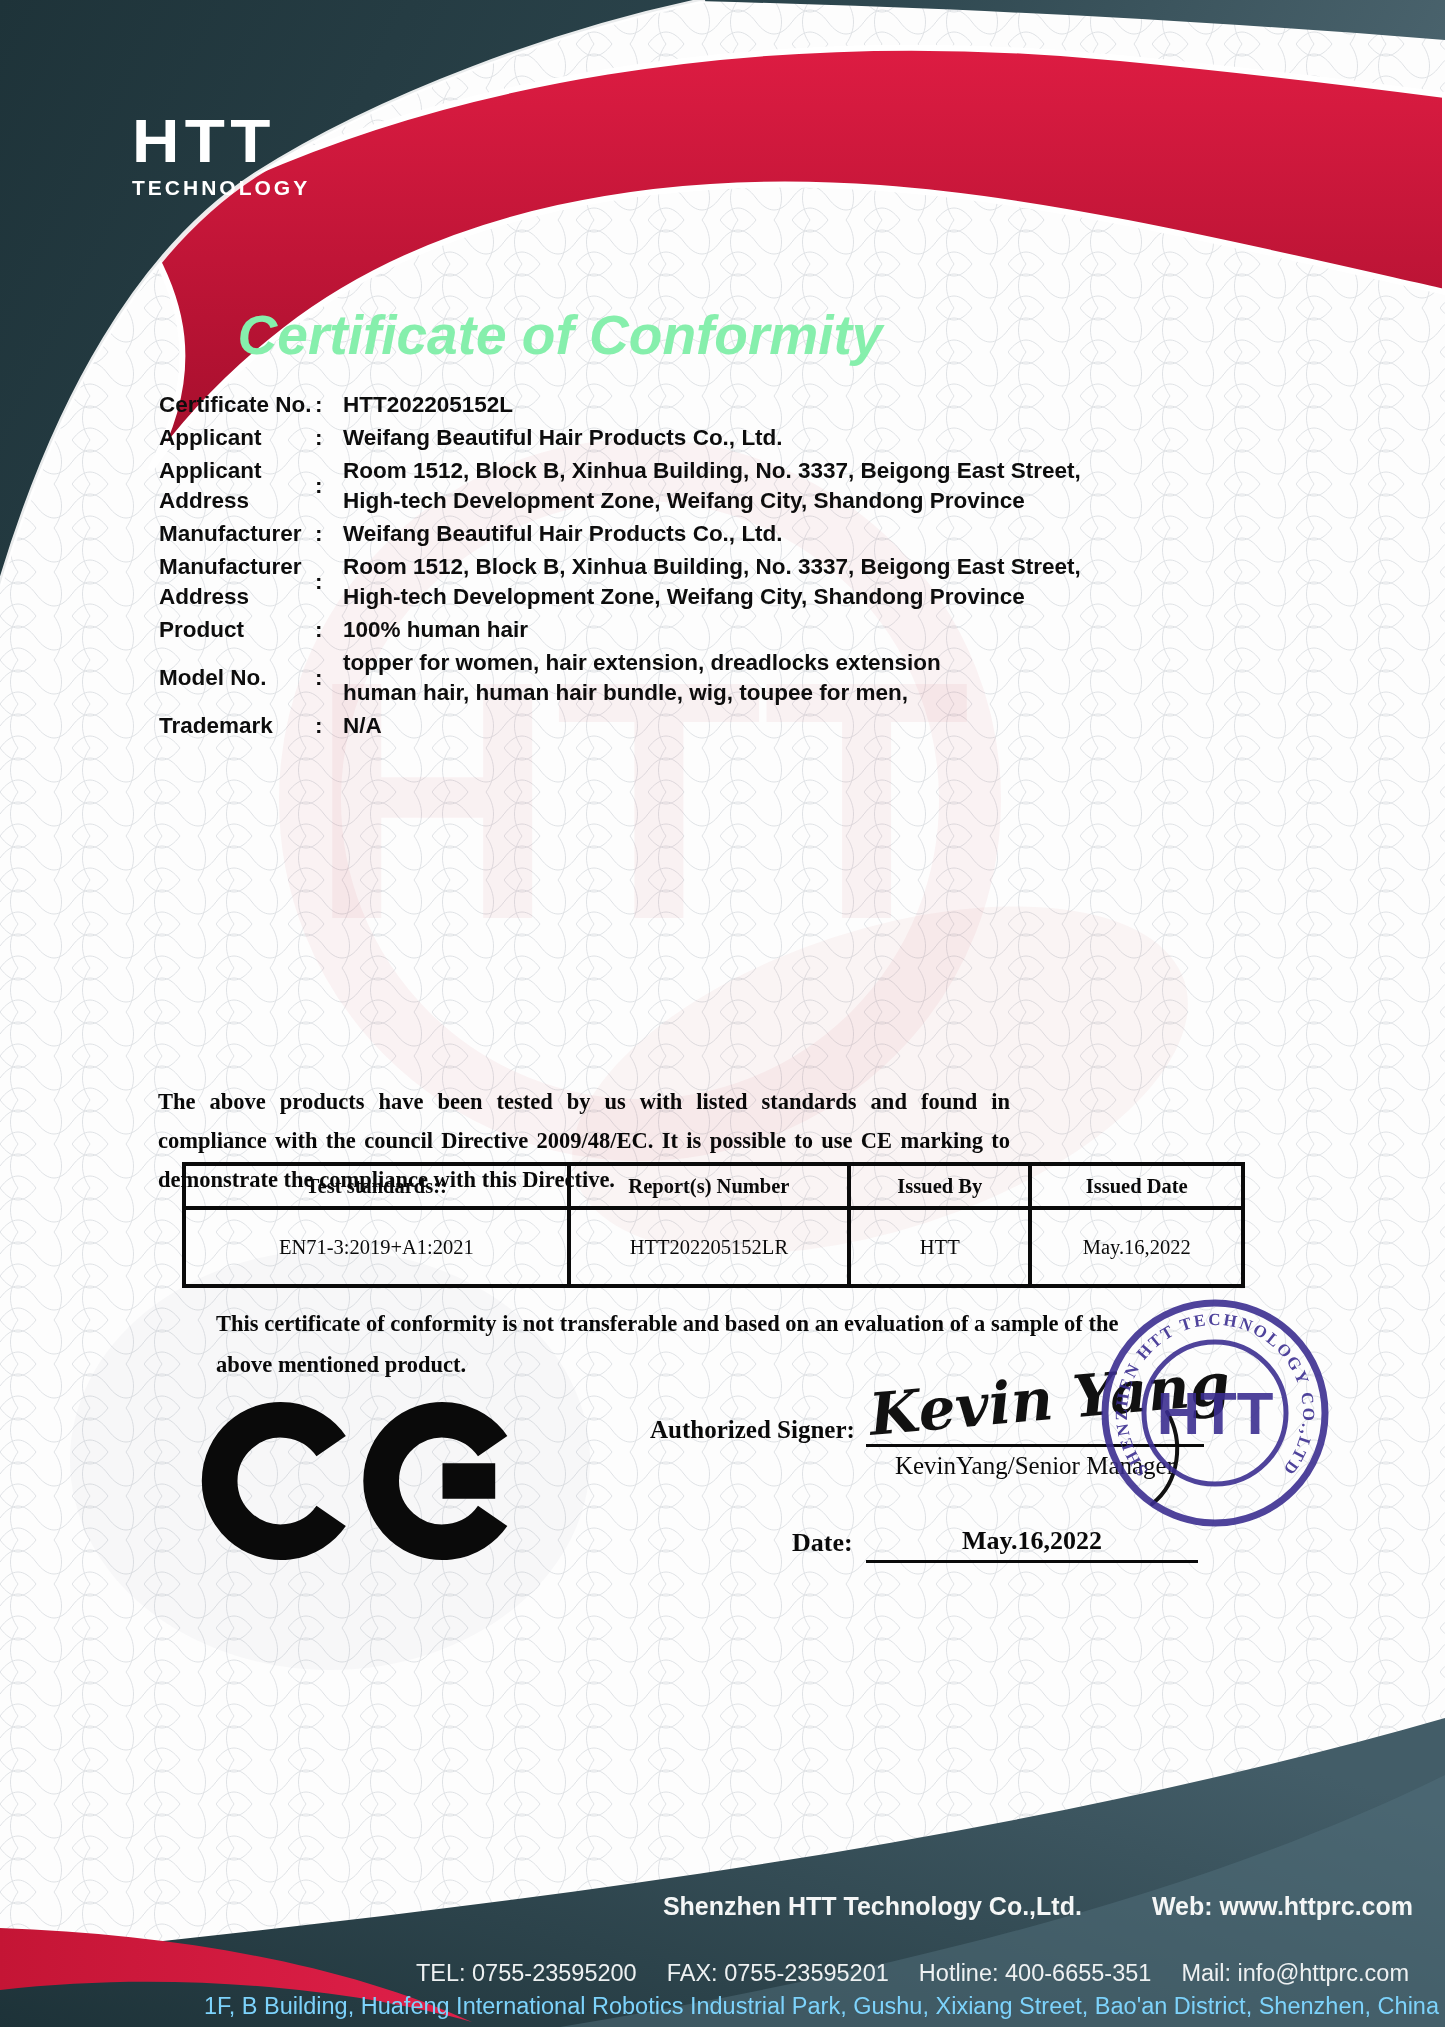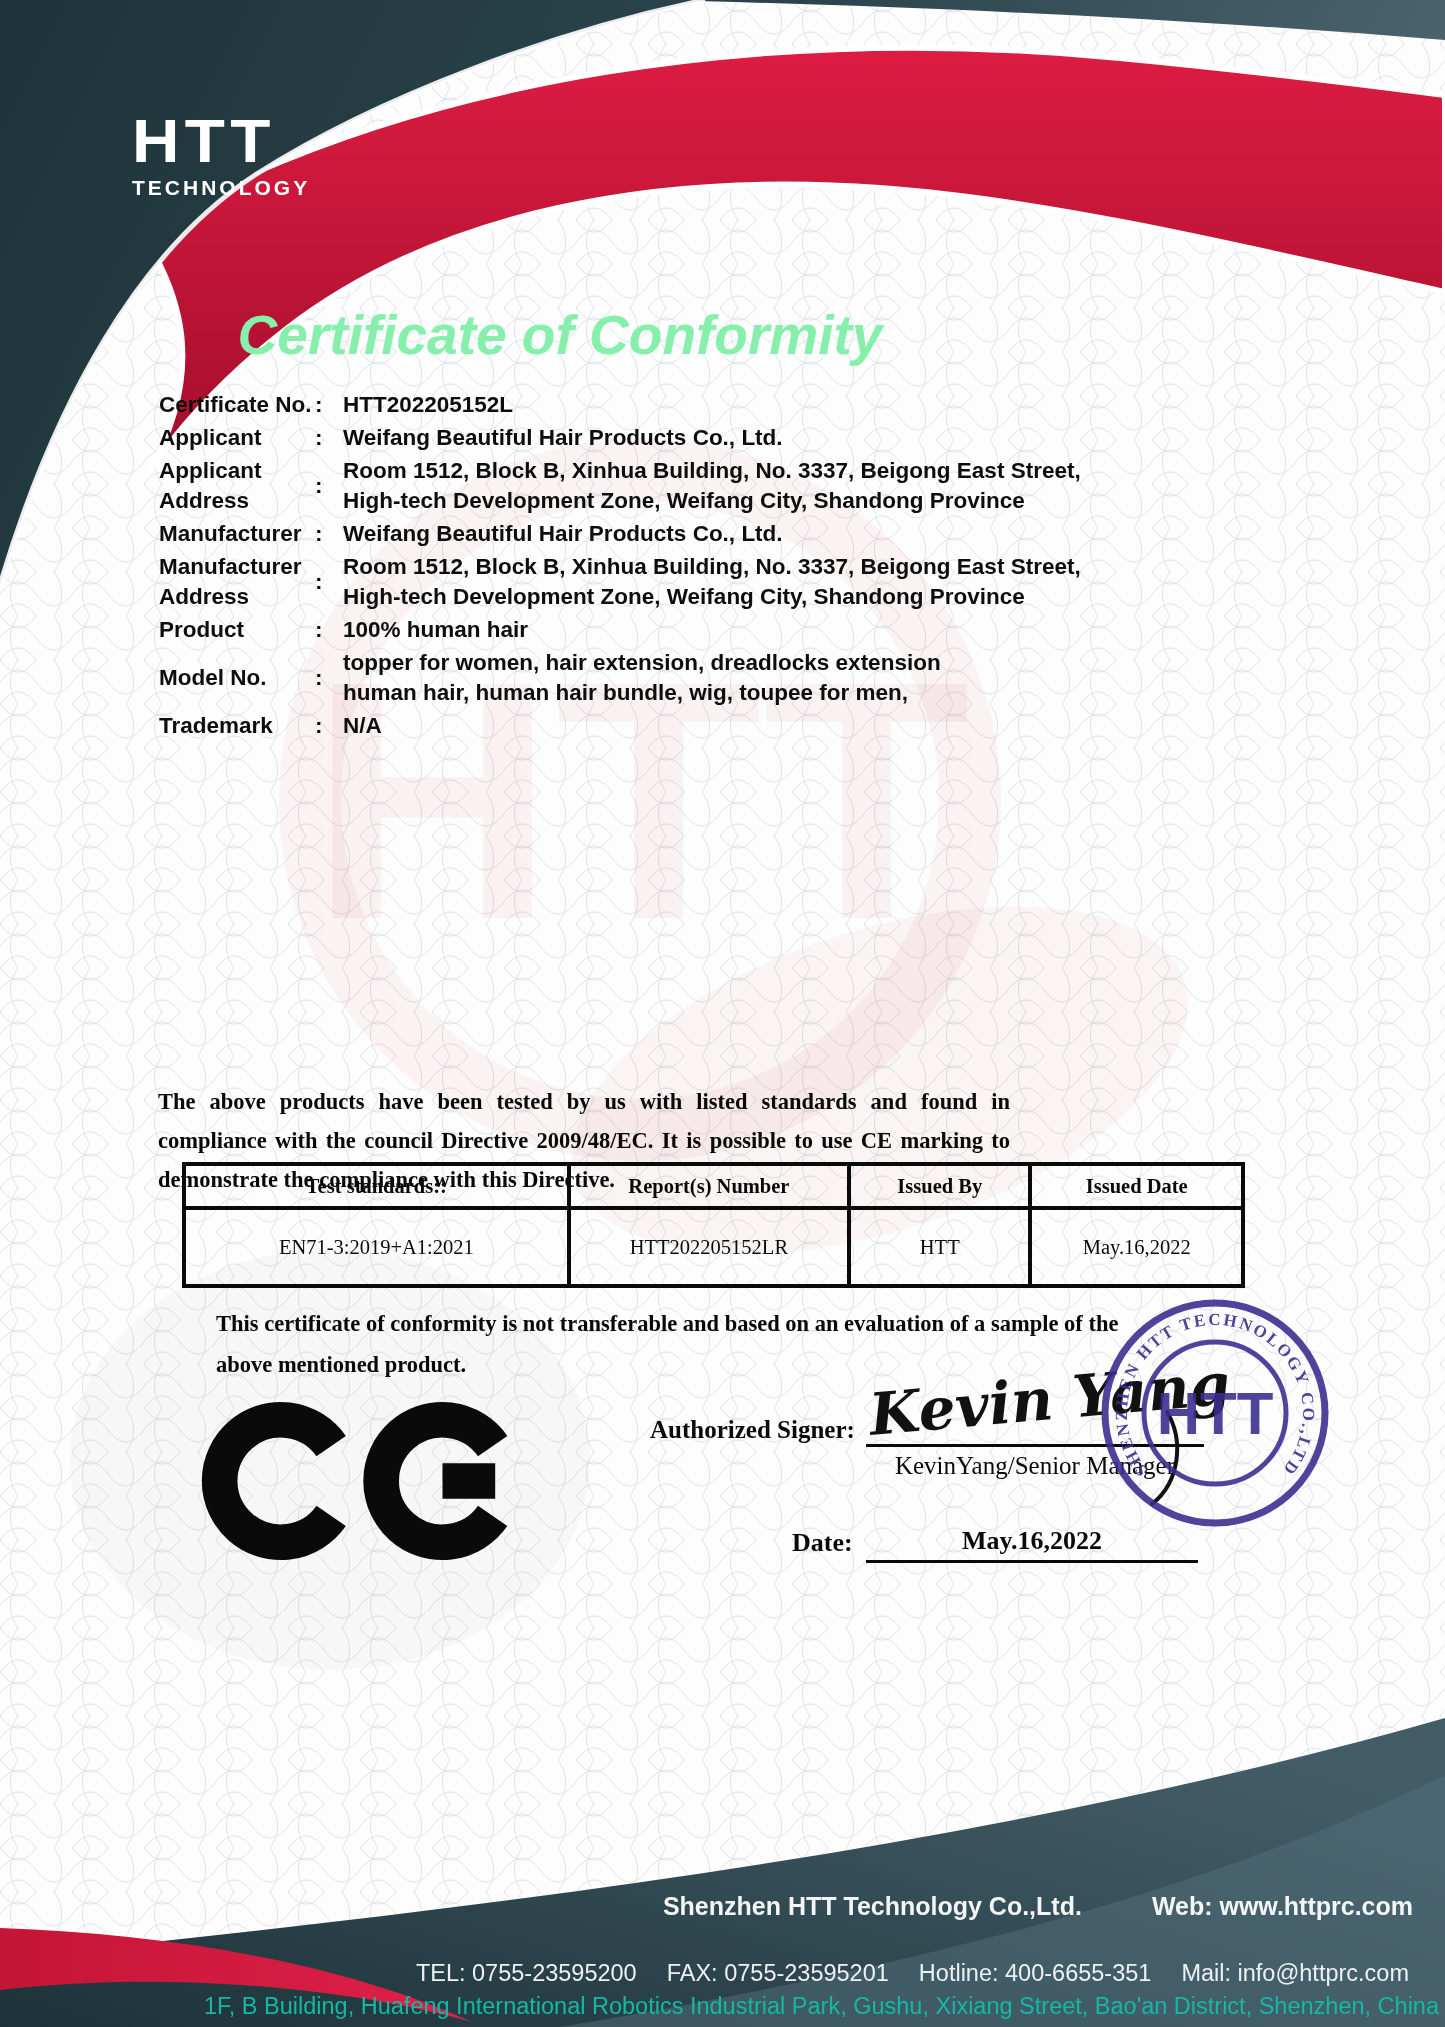--- a/index.html
+++ b/index.html
@@ -47,21 +47,21 @@
   .date-label{left:792px;top:1528px;font-family:"Liberation Serif",serif;font-weight:700;font-size:26px;color:#0a0a0a;}
   .date-value{left:866px;top:1526px;width:332px;text-align:center;font-family:"Liberation Serif",serif;font-weight:700;font-size:26px;color:#0a0a0a;}
   .date-line{left:866px;top:1560px;width:332px;height:3px;background:#0a0a0a;}
 
   .ce{left:196px;top:1386px;}
   .stamp{left:1098px;top:1296px;opacity:.89;}
 
   
   .f1{right:32px;top:1892px;display:flex;gap:70px;color:#f4f6f6;font-size:25px;font-weight:700;}
   .f2{right:36px;top:1960px;display:flex;gap:30px;color:#eef1f2;font-size:23.5px;}
-  .f3{right:6px;top:1993px;color:#14b8a6;font-size:23.5px;}
+  .f3{right:6px;top:1993px;color:#7dd3fc;font-size:23.5px;}
 </style>
 </head>
 <body>
 
 <div class="page">
 
   <svg class="bg" width="1445" height="2027" viewBox="0 0 1445 2027">
     <defs>
       <linearGradient id="teal" x1="0%" y1="0%" x2="100%" y2="20%">
         <stop offset="0%" stop-color="#1e3339"></stop>

